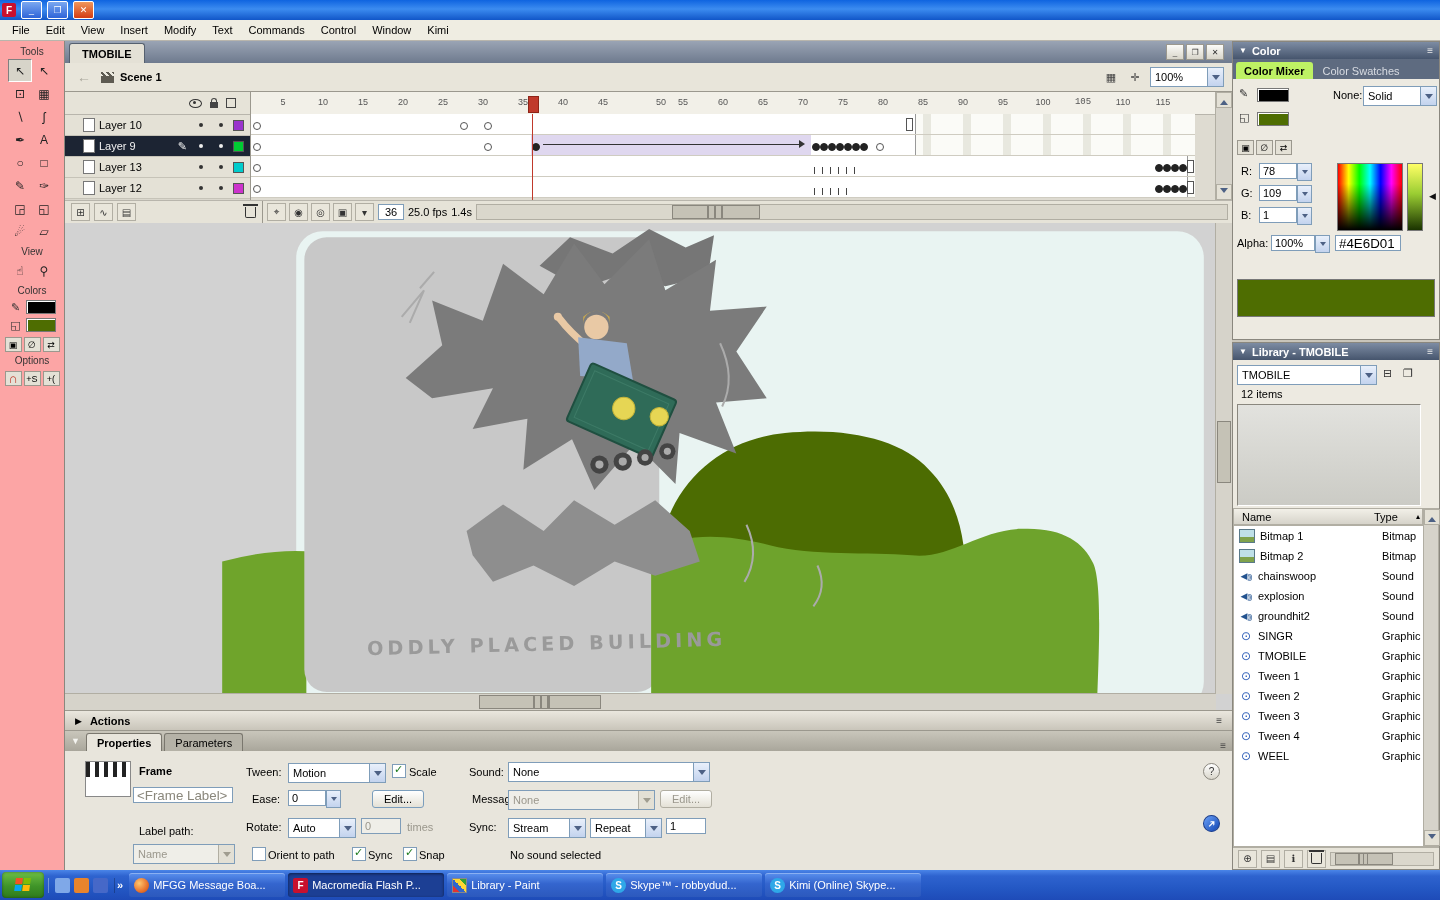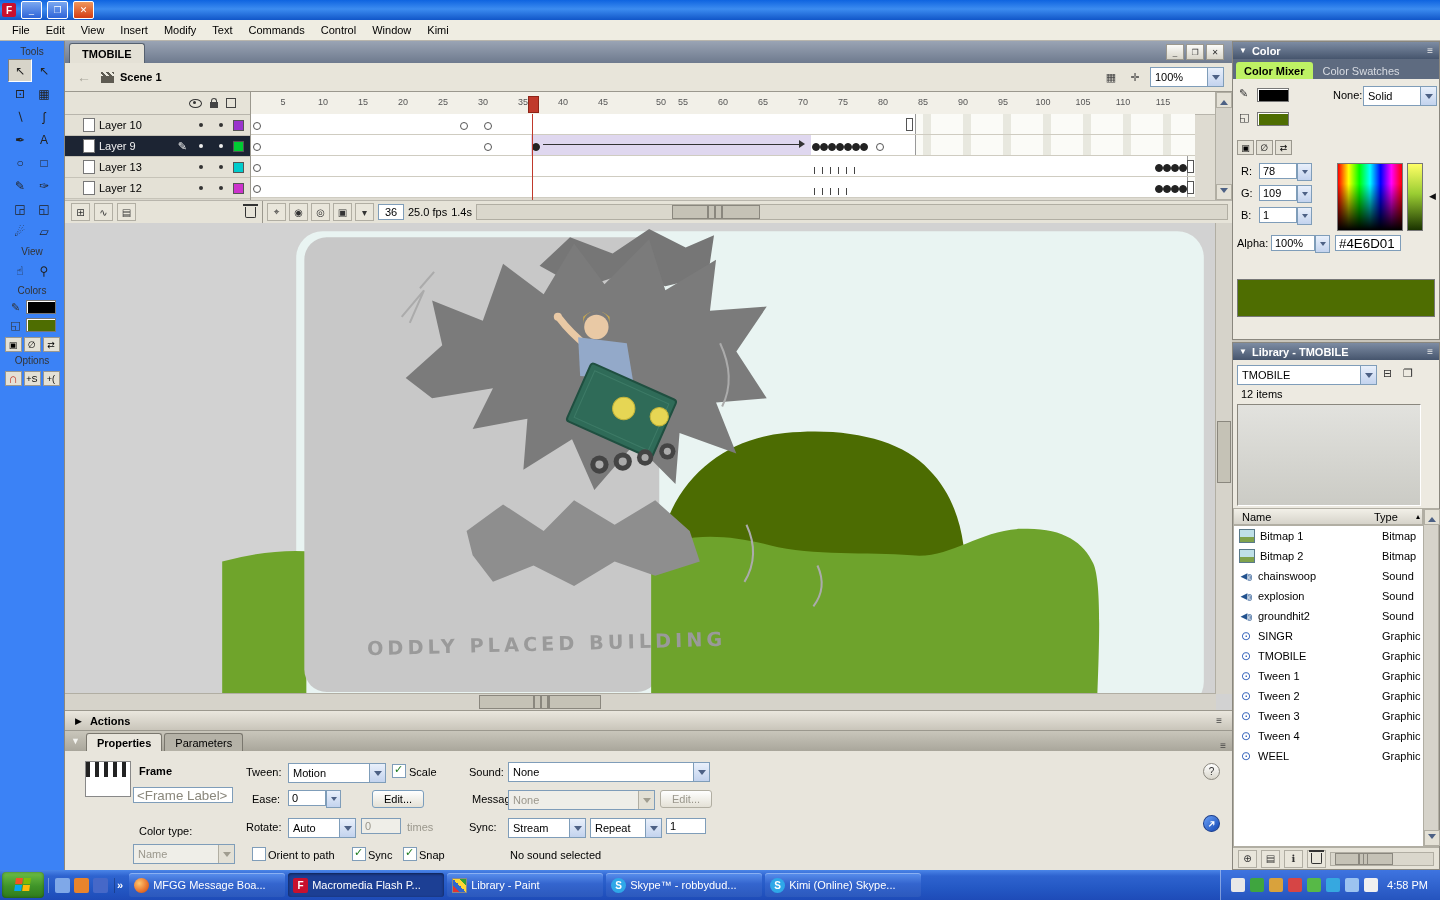--- a/index.html
+++ b/index.html
@@ -15,21 +15,21 @@
   .title-text{font-weight:bold;font-size:11px;flex:1;white-space:nowrap;overflow:hidden}
   .winbtn{width:19px;height:16px;margin-left:1px;border:1px solid #fff;border-radius:2px;
     display:flex;align-items:center;justify-content:center;font-size:9px;color:#fff;
     background:linear-gradient(#7BA8F0,#2E64D8);flex:none}
   .winbtn.close{background:linear-gradient(#F0975C,#D33C14)}
   .menubar{position:absolute;left:0;top:20px;right:0;height:20px;background:#EFEDE2;border-bottom:1px solid #B8B5AC;
     display:flex;align-items:center;padding-left:4px}
   .menu-item{padding:2px 8px}
 
   
-  .tools-panel{position:absolute;left:0;top:41px;bottom:30px;width:64px;background:#3b82f6;border-right:1px solid #8A877E;
+  .tools-panel{position:absolute;left:0;top:41px;bottom:30px;width:64px;background:#fca5a5;border-right:1px solid #8A877E;
     display:flex;flex-direction:column;align-items:center;padding-top:2px}
   .sec-label{font-size:10px;color:#333;margin:3px 0 2px}
   .tool-grid{display:grid;grid-template-columns:24px 24px;justify-content:center}
   .tool{height:21px;display:flex;align-items:center;justify-content:center;font-size:12px;color:#222;border:1px solid transparent}
   .tool.active{background:#D7D4C9;border-color:#808080 #fff #fff #808080}
   .swrow{display:flex;align-items:center;gap:3px;margin:2px 0}
   .swrow .gly{width:14px;text-align:center}
   .swatch{width:28px;height:12px;border:1px solid #777;box-shadow:1px 1px 0 #fff inset}
   .minirow{display:flex;gap:2px;margin-top:3px}
   .minibtn{width:15px;height:13px;border:1px solid #9B988E;background:#E4E1D6;font-size:9px;display:flex;align-items:center;justify-content:center}
@@ -371,21 +371,21 @@
               <span class="ruler-num" style="left: 418px;">55</span>
               <span class="ruler-num" style="left: 458px;">60</span>
               <span class="ruler-num" style="left: 498px;">65</span>
               <span class="ruler-num" style="left: 538px;">70</span>
               <span class="ruler-num" style="left: 578px;">75</span>
               <span class="ruler-num" style="left: 618px;">80</span>
               <span class="ruler-num" style="left: 658px;">85</span>
               <span class="ruler-num" style="left: 698px;">90</span>
               <span class="ruler-num" style="left: 738px;">95</span>
               <span class="ruler-num" style="left: 778px;">100</span>
-              <span class="ruler-num" style="left: 818px;">105</span>
+              <span class="ruler-num" style="left: 818px; font-family: Liberation Mono, monospace;">105</span>
               <span class="ruler-num" style="left: 858px;">110</span>
               <span class="ruler-num" style="left: 898px;">115</span>
             </div>
           <div class="frames-grid">
             <div class="frames-row">
               <div class="fspan" style="left:0;width:664px"></div>
               <i class="kf-h" style="left:2px"></i>
                 <i class="kf-h" style="left:209px"></i>
                 <i class="kf-h" style="left:233px"></i>
               <i class="fend" style="left:655px"></i>
@@ -534,21 +534,21 @@
       <div class="props-tabbar">
         <span class="props-collapse">▼</span>
         <span class="ptab active">Properties</span>
         <span class="ptab">Parameters</span>
         <span class="opts-gly" style="margin-right:6px">≡</span>
       </div>
       <div class="props-body">
         <div class="piano"></div>
         <span class="plabel" style="left:74px;top:14px;font-weight:bold">Frame</span>
         <input class="field" style="position: absolute; left: 68px; top: 36px; width: 100px; color: rgb(138, 135, 124);" value="&lt;Frame Label&gt;">
-        <span class="plabel" style="left:74px;top:74px">Color type:</span>
+        <span class="plabel" style="left:74px;top:74px">Label path:</span>
         <div class="combo disabled" style="position:absolute;left:68px;top:93px;width:100px">
           <span class="cval">Name</span>
             <span class="cbtn"></span>
         </div>
 
         <span class="plabel" style="left:181px;top:15px">Tween:</span>
         <div class="combo" style="position:absolute;left:223px;top:12px;width:96px">
           <span class="cval">Motion</span>
             <span class="cbtn"></span>
         </div>
@@ -790,28 +790,15 @@
         </div>
         <div class="task-btn">
           <span class="task-ico ico-skype"></span>
           <span class="task-label">Skype™ - robbydud...</span>
         </div>
         <div class="task-btn">
           <span class="task-ico ico-skype"></span>
           <span class="task-label">Kimi (Online) Skype...</span>
         </div>
       </div>
-    <div class="tray">
-      <span id="tray-icons" style="display:flex;gap:5px">
-          <span class="tray-ico" style="background: rgb(232, 232, 232);"></span>
-          <span class="tray-ico" style="background: rgb(63, 165, 63);"></span>
-          <span class="tray-ico" style="background: rgb(217, 162, 60);"></span>
-          <span class="tray-ico" style="background: rgb(214, 69, 69);"></span>
-          <span class="tray-ico" style="background: rgb(87, 185, 71);"></span>
-          <span class="tray-ico" style="background: rgb(54, 168, 224);"></span>
-          <span class="tray-ico" style="background: rgb(156, 195, 240);"></span>
-          <span class="tray-ico" style="background: rgb(240, 240, 240);"></span>
-        </span>
-      <span class="clock">4:58 PM</span>
-    </div>
   </div>
 
 </div>
 
 </body></html>

